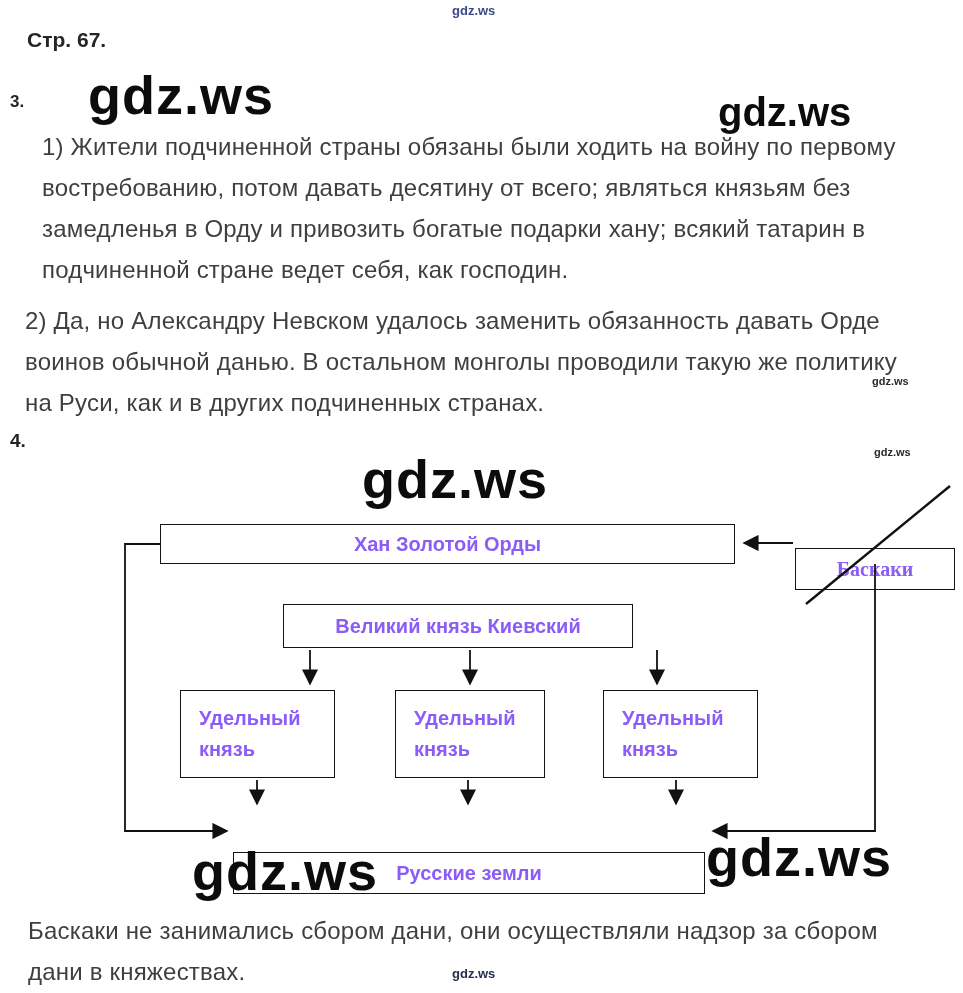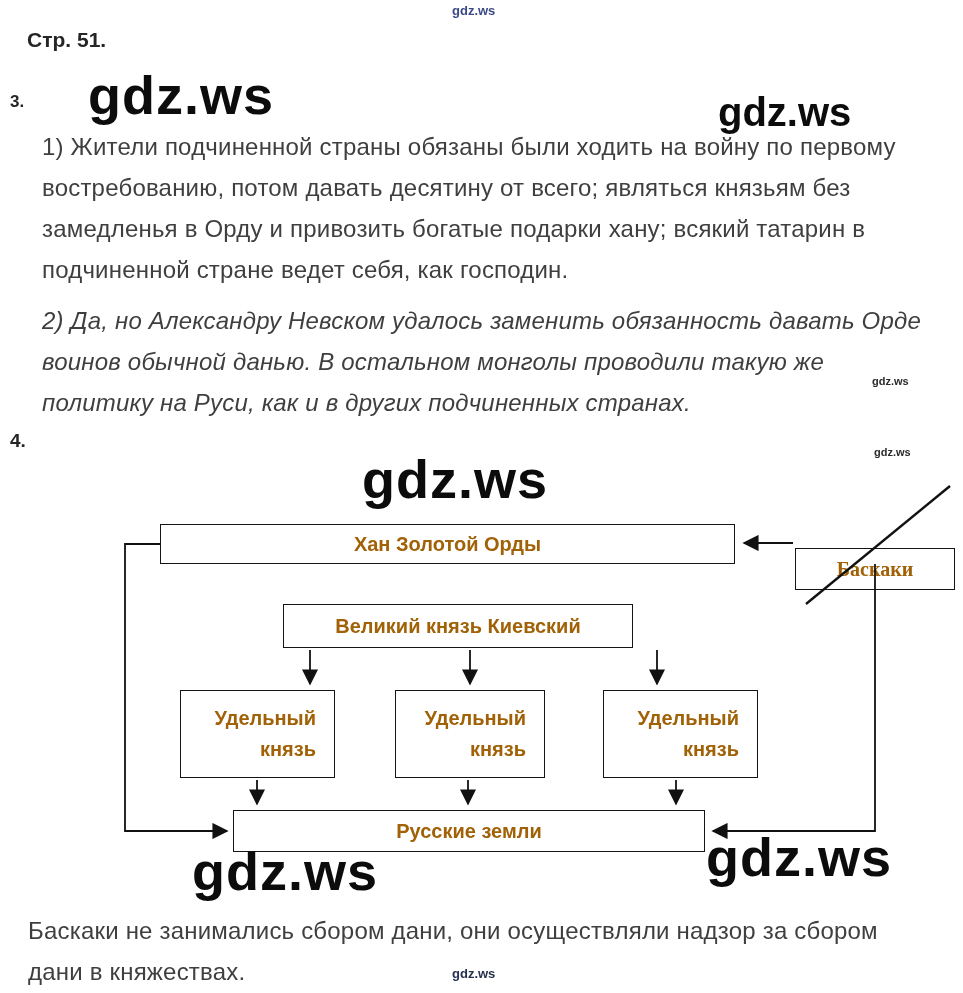--- a/index.html
+++ b/index.html
@@ -37,50 +37,50 @@
   }
 
   
   .dbox {
     position: absolute;
     border: 1.5px solid #141414;
     background: #ffffff;
     display: flex;
     align-items: center;
     justify-content: center;
-    text-align: right;
+    text-align: left;
     font-weight: 700;
     font-size: 20px;
-    color: #a16207;
+    color: #8b5cf6;
     line-height: 1.55;
     z-index: 3;
   }
   #diagram-lines {
     position: absolute;
     left: 0; top: 0;
     width: 963px; height: 993px;
     z-index: 5;
     pointer-events: none;
   }
 </style>
 </head>
 <body>
 
 <span class="abs wm wm-link" style="left:452px; top:3px;">gdz.ws</span>
 
-<div class="abs page-heading" style="left:27px; top:28px;">Стр. 51.</div>
+<div class="abs page-heading" style="left:27px; top:28px;">Стр. 67.</div>
 
 <div class="abs sec-num" style="left:10px; top:92px; font-size:17px;">3.</div>
 
 <span class="abs wm wm-lg" style="left:88px; top:64px;">gdz.ws</span>
 <span class="abs wm wm-md" style="left:718px; top:90px;">gdz.ws</span>
 
 <p class="abs para" style="left:42px; top:126px;">1) Жители подчиненной страны обязаны были ходить на войну по первому востребованию, потом давать десятину от всего; являться князьям без замедленья в Орду и привозить богатые подарки хану; всякий татарин в подчиненной стране ведет себя, как господин.</p>
 
-<p class="abs para" style="left:42px; top:300px;font-style:italic;">2) Да, но Александру Невском удалось заменить обязанность давать Орде воинов обычной данью. В остальном монголы проводили такую же политику на Руси, как и в других подчиненных странах.</p>
+<p class="abs para" style="left:25px; top:300px;">2) Да, но Александру Невском удалось заменить обязанность давать Орде воинов обычной данью. В остальном монголы проводили такую же политику на Руси, как и в других подчиненных странах.</p>
 
 <span class="abs wm wm-sm" style="left:872px; top:375px;">gdz.ws</span>
 
 <div class="abs sec-num" style="left:10px; top:430px; font-size:19px;">4.</div>
 
 <span class="abs wm wm-sm" style="left:874px; top:446px;">gdz.ws</span>
 
 <span class="abs wm wm-lg" style="left:362px; top:448px;">gdz.ws</span>
 
 <div class="dbox" style="left:160px; top:524px; width:575px; height:40px;">
@@ -100,21 +100,21 @@
 </div>
 
 <div class="dbox" style="left:395px; top:690px; width:150px; height:88px; padding:0 18px;">
   <span>Удельный князь</span>
 </div>
 
 <div class="dbox" style="left:603px; top:690px; width:155px; height:88px; padding:0 18px;">
   <span>Удельный князь</span>
 </div>
 
-<div class="dbox" style="left:233px; top:810px; width:472px; height:42px;">
+<div class="dbox" style="left:233px; top:852px; width:472px; height:42px;">
   <span>Русские земли</span>
 </div>
 
 <svg id="diagram-lines" viewBox="0 0 963 993" xmlns="http://www.w3.org/2000/svg">
   <defs>
     <marker id="arrow" viewBox="0 0 10 10" refX="9" refY="5" markerWidth="9" markerHeight="9" orient="auto-start-reverse">
       <polygon points="0,0 10,5 0,10" fill="#111"></polygon>
     </marker>
   </defs>
 

